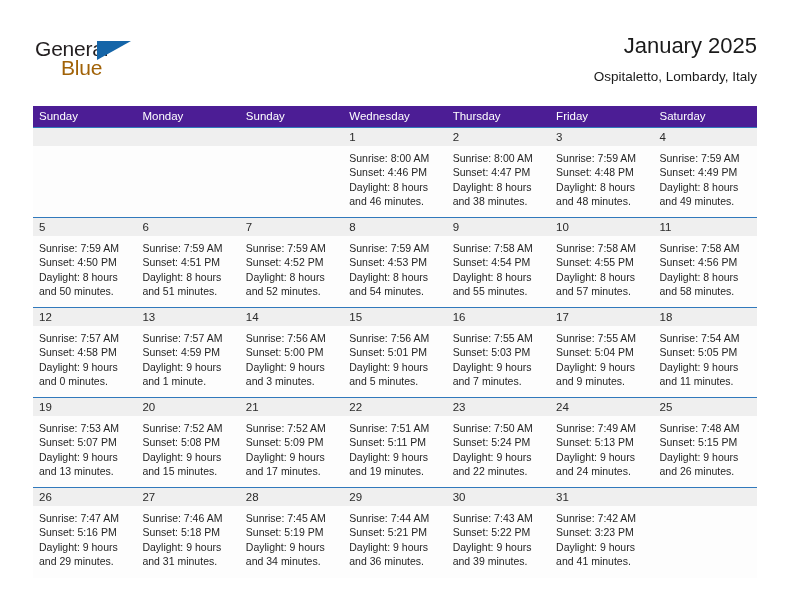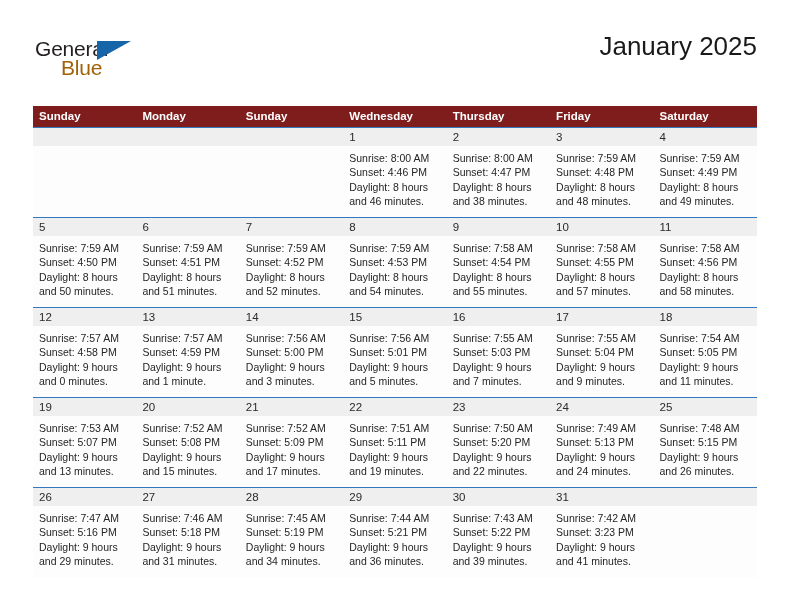--- a/index.html
+++ b/index.html
@@ -65,21 +65,21 @@
     border-bottom: 19px solid transparent;
   }
 
   .title-block {
     position: absolute;
     right: 0px;
     top: 0px;
     text-align: right;
   }
   .cal-title {
-    font-size: 26px;
+    font-size: 22px;
     color: #1a1a1a;
     font-weight: normal;
     line-height: 32px;
     white-space: nowrap;
   }
   .cal-location {
     font-size: 13.5px;
     color: #1a1a1a;
     line-height: 22px;
     margin-top: 4px;
@@ -90,24 +90,24 @@
   .calendar {
     position: absolute;
     left: 33px;
     top: 106px;
     width: 724px;
     border-collapse: collapse;
     table-layout: fixed;
   }
 
   .calendar thead th {
-    background: #7f1d1d;
+    background: #4c1d95;
     color: #ffffff;
     font-size: 11.5px;
-    font-weight: bold;
+    font-weight: normal;
     text-align: left;
     padding: 4px 0 5px 6px;
     height: 20px;
     border: none;
   }
 
   .calendar tbody td {
     vertical-align: top;
     padding: 0;
     border: none;
@@ -147,20 +147,21 @@
   <div class="header">
 
     <div class="logo">
       <span class="logo-general">General</span>
       <span class="logo-tri"></span>
       <span class="logo-blue">Blue</span>
     </div>
 
     <div class="title-block">
       <div class="cal-title">January 2025</div>
+      <div class="cal-location">Ospitaletto, Lombardy, Italy</div>
     </div>
 
   </div>
 
   <table class="calendar">
     <thead>
       <tr>
         <th>Sunday</th>
         <th>Monday</th>
         <th>Sunday</th>
@@ -385,21 +386,21 @@
               <div>Sunrise: 7:51 AM</div>
               <div>Sunset: 5:11 PM</div>
               <div>Daylight: 9 hours</div>
               <div>and 19 minutes.</div>
             </div>
           </td>
           <td>
             <div class="daynum">23</div>
             <div class="lines">
               <div>Sunrise: 7:50 AM</div>
-              <div>Sunset: 5:20 PM</div>
+              <div>Sunset: 5:24 PM</div>
               <div>Daylight: 9 hours</div>
               <div>and 22 minutes.</div>
             </div>
           </td>
           <td>
             <div class="daynum">24</div>
             <div class="lines">
               <div>Sunrise: 7:49 AM</div>
               <div>Sunset: 5:13 PM</div>
               <div>Daylight: 9 hours</div>

